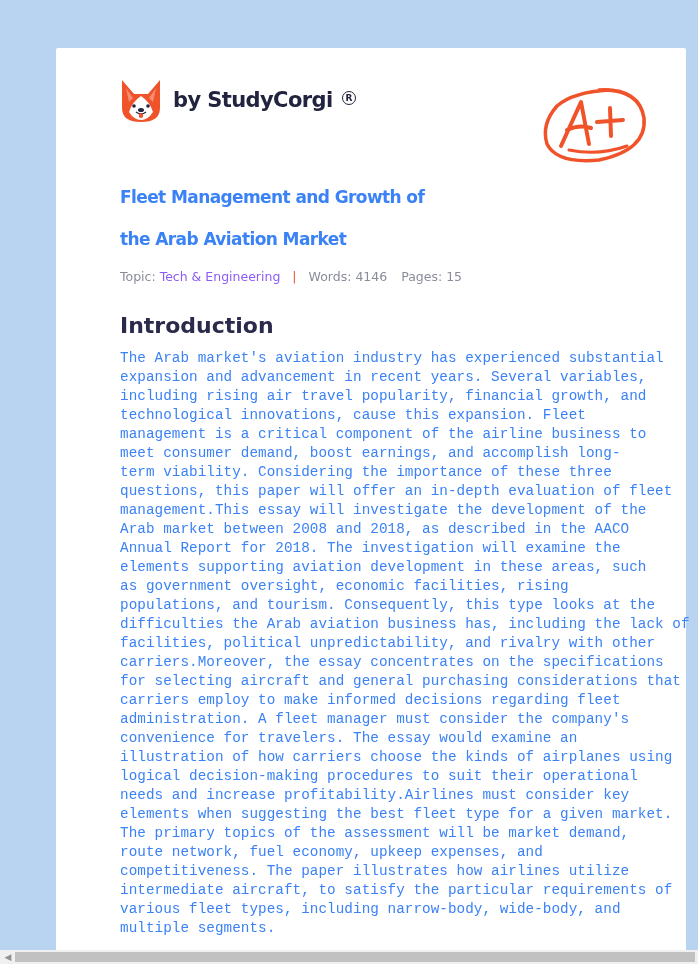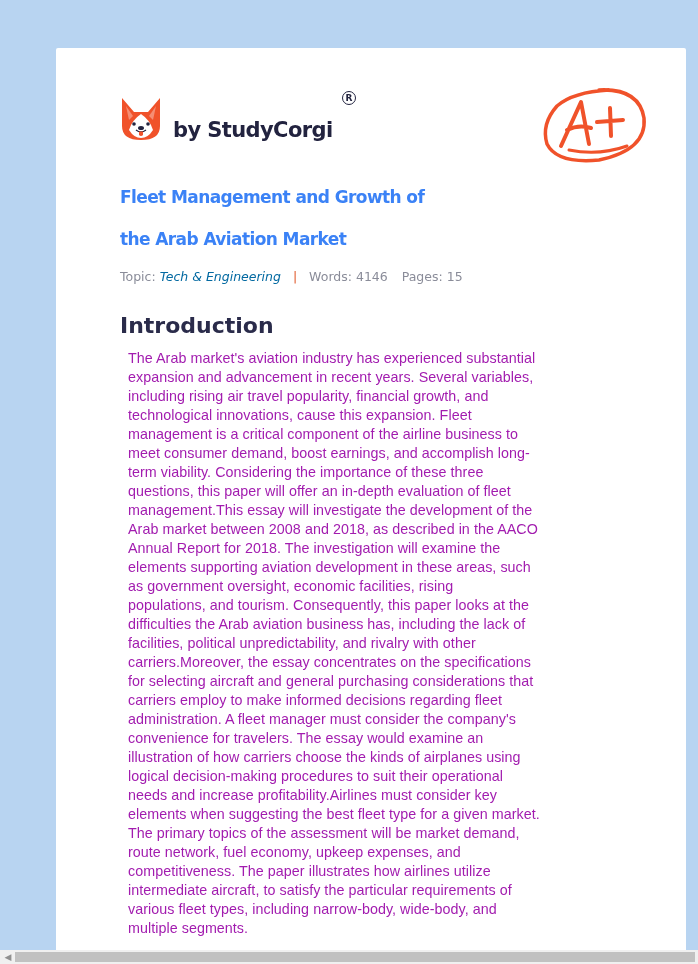--- a/index.html
+++ b/index.html
@@ -11,22 +11,22 @@
     .page {
       position: absolute; left: 56px; top: 48px;
       width: 630px; height: 920px;
       background: #ffffff;
       border-radius: 2px;
     }
     .header {
       position: absolute; left: 64px; top: 26px; width: 530px; height: 70px;
     }
     .brand {
-      position: absolute; left: 0; top: 16px; height: 52px;
-      display: flex; align-items: flex-end;
+      position: absolute; left: 0; top: 4px; height: 52px;
+      display: flex; align-items: flex-start;
     }
     .corgi { width: 42px; height: 46px; display: block; }
     .brand-text {
       margin-left: 11px; margin-top: 10px;
       font-family: "DejaVu Sans", sans-serif; font-weight: bold;
       font-size: 21px; color: #22233f; letter-spacing: -0.6px;
     }
     .reg {
       position: absolute; left: 222px; top: 17px;
       width: 14px; height: 14px; border: 1.5px solid #22233f; border-radius: 50%;
@@ -39,32 +39,32 @@
     .title {
       position: absolute; left: 64px; top: 128px; width: 520px;
       font-family: "DejaVu Sans", sans-serif; font-weight: bold;
       font-size: 17px; line-height: 42px; color: #3b82f6; letter-spacing: -0.6px;
     }
     .meta {
       position: absolute; left: 64px; top: 221px;
       font-size: 12.5px; color: #8a8c99; white-space: nowrap;
       font-family: "DejaVu Sans", sans-serif;
     }
-    .meta .val { color: #0369a1; font-style: italic; }
+    .meta .val { color: #8b5cf6; }
     .meta .sep { color: #e0592a; margin: 0 8px; }
     .meta .gap { display: inline-block; width: 6px; }
     .section-heading {
       position: absolute; left: 64px; top: 265px;
       font-family: "DejaVu Sans", sans-serif; font-weight: bold;
       font-size: 22px; color: #2a2b4a;
     }
     .body-text {
-      position: absolute; left: 72px; top: 301px; width: 516px;
-      font-family: Liberation Sans, sans-serif;
-      font-size: 14.3px; line-height: 19px; color: #a21caf;
+      position: absolute; left: 64px; top: 301px; width: 516px;
+      font-family: Liberation Mono, monospace;
+      font-size: 14.3px; line-height: 19px; color: #3b82f6;
       letter-spacing: 0.05px;
     }
     .body-text span.line { display: block; white-space: nowrap; }
     .scrollbar {
       position: absolute; left: 0; top: 950px; width: 698px; height: 14px;
       background: #f0f0f0;
     }
     .scroll-arrow {
       position: absolute; left: 2px; top: 1px; width: 12px; height: 12px;
       color: #909090; font-size: 9px; line-height: 12px; text-align: center;
@@ -129,21 +129,21 @@
     <span class="line">technological innovations, cause this expansion. Fleet</span>
     <span class="line">management is a critical component of the airline business to</span>
     <span class="line">meet consumer demand, boost earnings, and accomplish long-</span>
     <span class="line">term viability. Considering the importance of these three</span>
     <span class="line">questions, this paper will offer an in-depth evaluation of fleet</span>
     <span class="line">management.This essay will investigate the development of the</span>
     <span class="line">Arab market between 2008 and 2018, as described in the AACO</span>
     <span class="line">Annual Report for 2018. The investigation will examine the</span>
     <span class="line">elements supporting aviation development in these areas, such</span>
     <span class="line">as government oversight, economic facilities, rising</span>
-    <span class="line">populations, and tourism. Consequently, this paper looks at the</span>
+    <span class="line">populations, and tourism. Consequently, this type looks at the</span>
     <span class="line">difficulties the Arab aviation business has, including the lack of</span>
     <span class="line">facilities, political unpredictability, and rivalry with other</span>
     <span class="line">carriers.Moreover, the essay concentrates on the specifications</span>
     <span class="line">for selecting aircraft and general purchasing considerations that</span>
     <span class="line">carriers employ to make informed decisions regarding fleet</span>
     <span class="line">administration. A fleet manager must consider the company's</span>
     <span class="line">convenience for travelers. The essay would examine an</span>
     <span class="line">illustration of how carriers choose the kinds of airplanes using</span>
     <span class="line">logical decision-making procedures to suit their operational</span>
     <span class="line">needs and increase profitability.Airlines must consider key</span>

